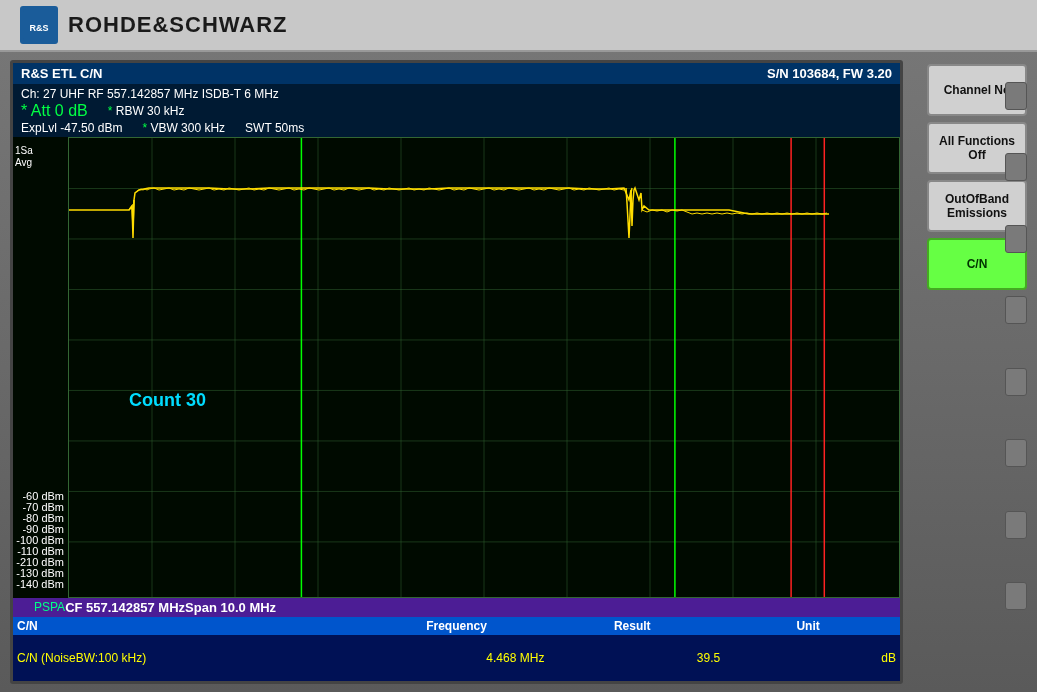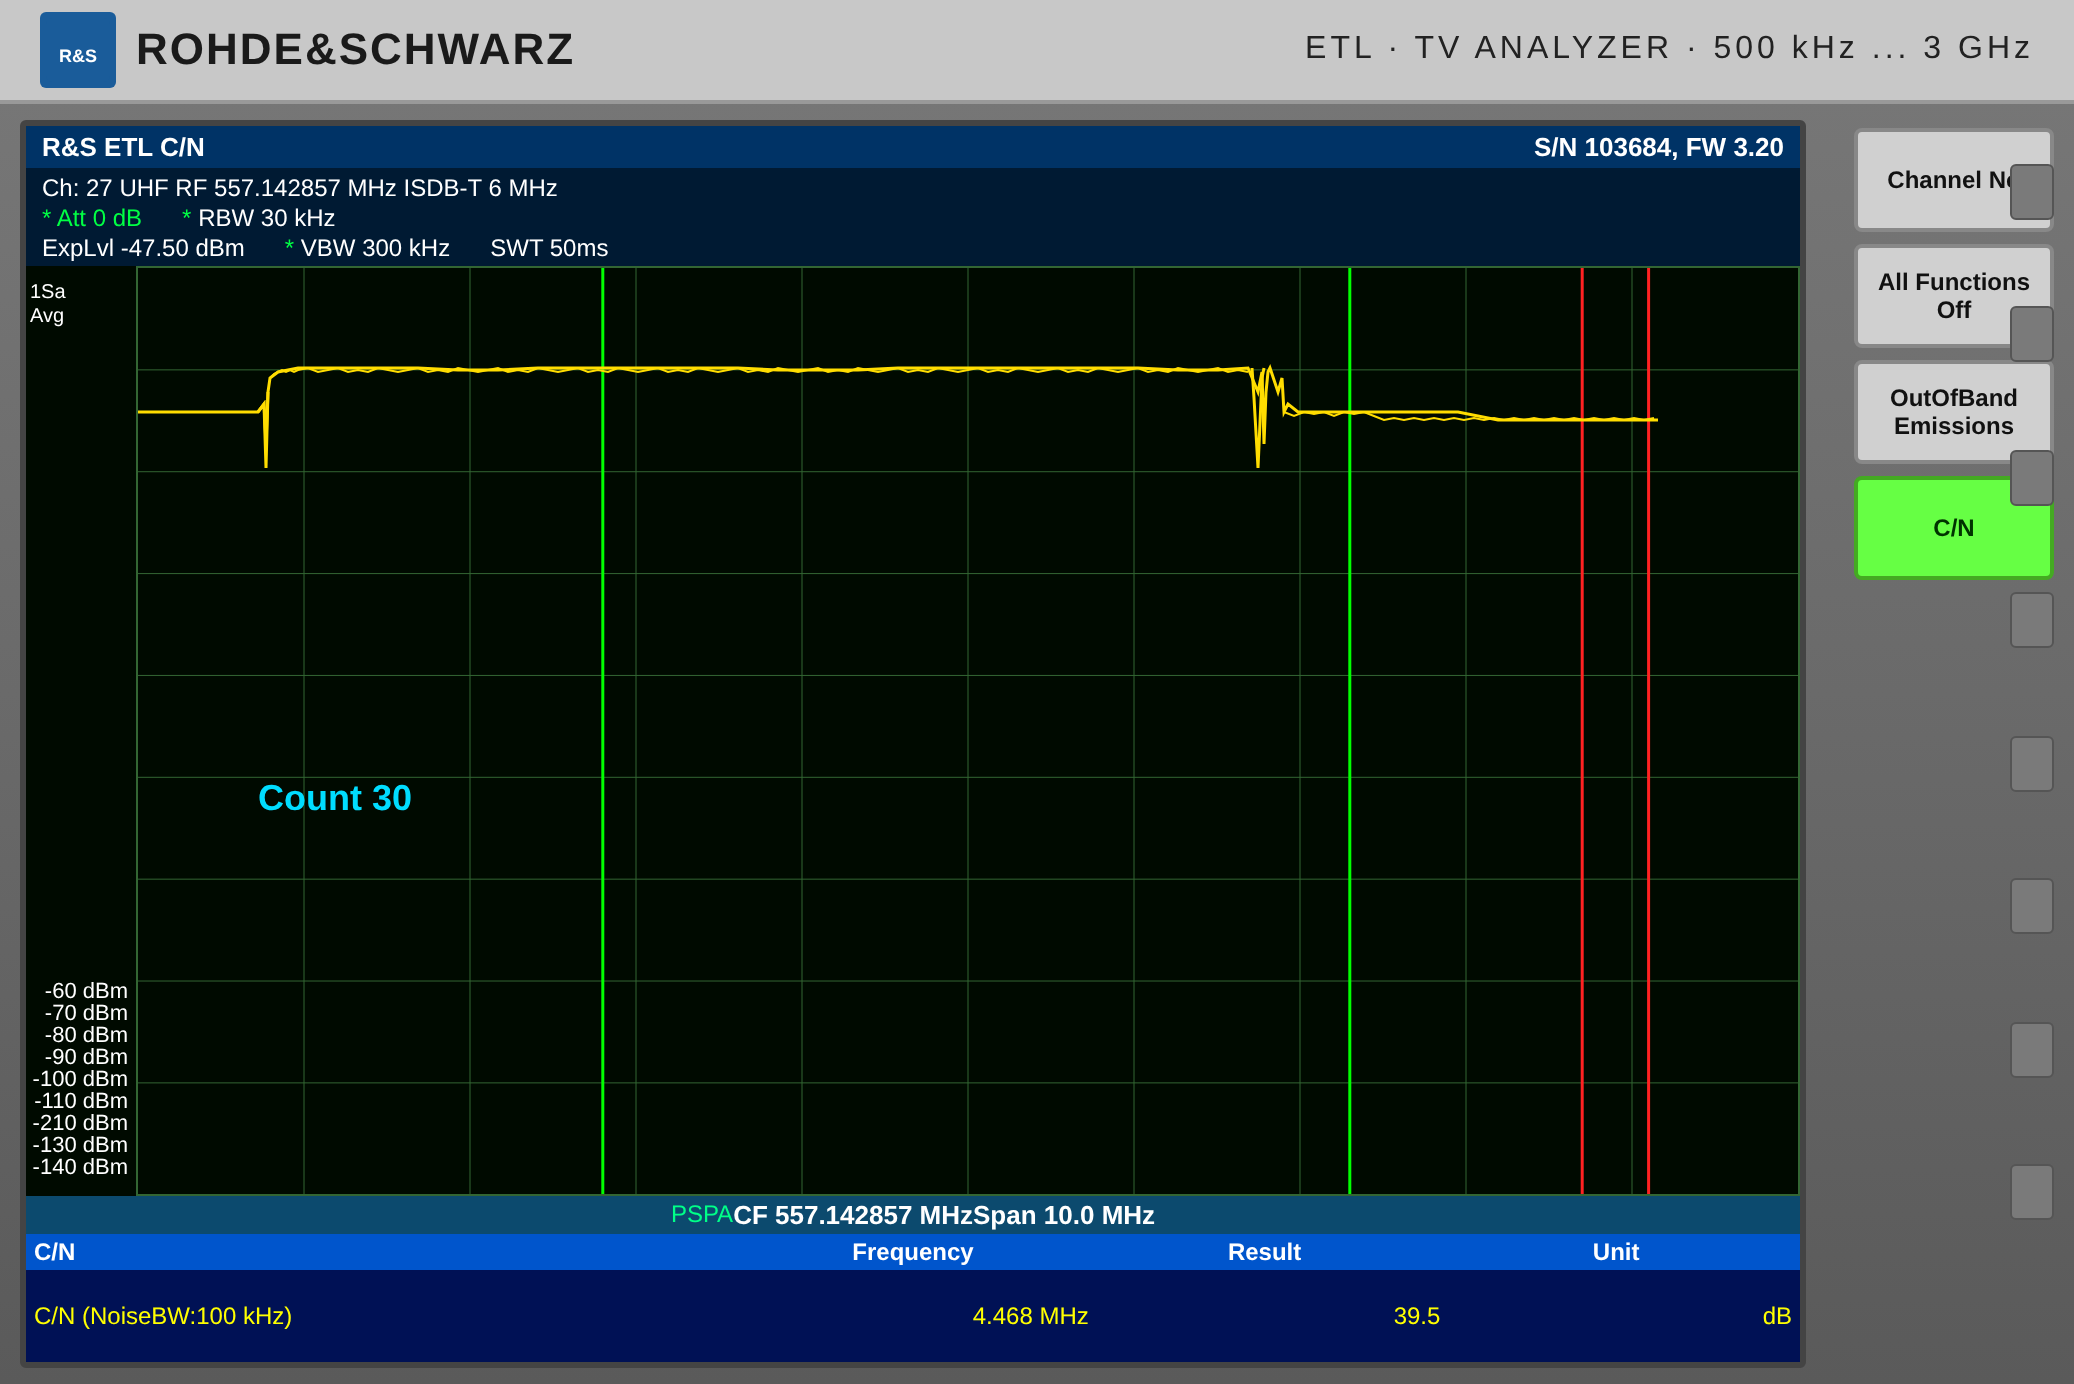--- a/index.html
+++ b/index.html
@@ -127,21 +127,21 @@
     }
 
     .param-row2 {
       display: flex;
       gap: 20px;
       align-items: center;
     }
 
     .param-att {
       color: #00ff44;
-      font-size: 12px;
+      font-size: 16px;
     }
     .param-att span.star { color: #00ff44; }
 
     .param-rbw {
       color: #ffffff;
       font-size: 12px;
     }
     .param-rbw span.star { color: #00ff44; }
 
     .param-row3 {
@@ -206,24 +206,24 @@
 
     
     .grid-svg {
       position: absolute;
       top: 0; left: 0;
       width: 100%; height: 100%;
     }
 
     
     .screen-bottom {
-      background: #0c4a6e;
-      display: flex;
-      justify-content: center;
-      padding: 2px 8px;
+      background: #4c1d95;
+      display: flex;
+      justify-content: flex-start;
+      padding: 2px 21px;
     }
 
     .bottom-cf {
       color: #ffffff;
       font-size: 13px;
       font-weight: bold;
     }
 
     .bottom-span {
       color: #ffffff;
@@ -332,21 +332,20 @@
   <div class="top-header">
     <div class="brand-logo">
       <div class="logo-icon">
         <svg width="32" height="32" viewBox="0 0 32 32">
           <rect width="32" height="32" fill="#1a5c9a" rx="3"></rect>
           <text x="16" y="22" text-anchor="middle" fill="white" font-size="9" font-weight="bold">R&amp;S</text>
         </svg>
       </div>
       <span class="brand-name">ROHDE&amp;SCHWARZ</span>
     </div>
-    <span class="instrument-info">ETL  ·  TV ANALYZER  ·  500 kHz ... 3 GHz</span>
   </div>
 
   <div class="main-content">
 
     <div class="screen-wrapper">
       <div class="screen">
 
         <div class="screen-header">
           <span class="screen-title-left">R&amp;S ETL C/N</span>
           <span class="screen-title-right">S/N 103684, FW 3.20</span>

